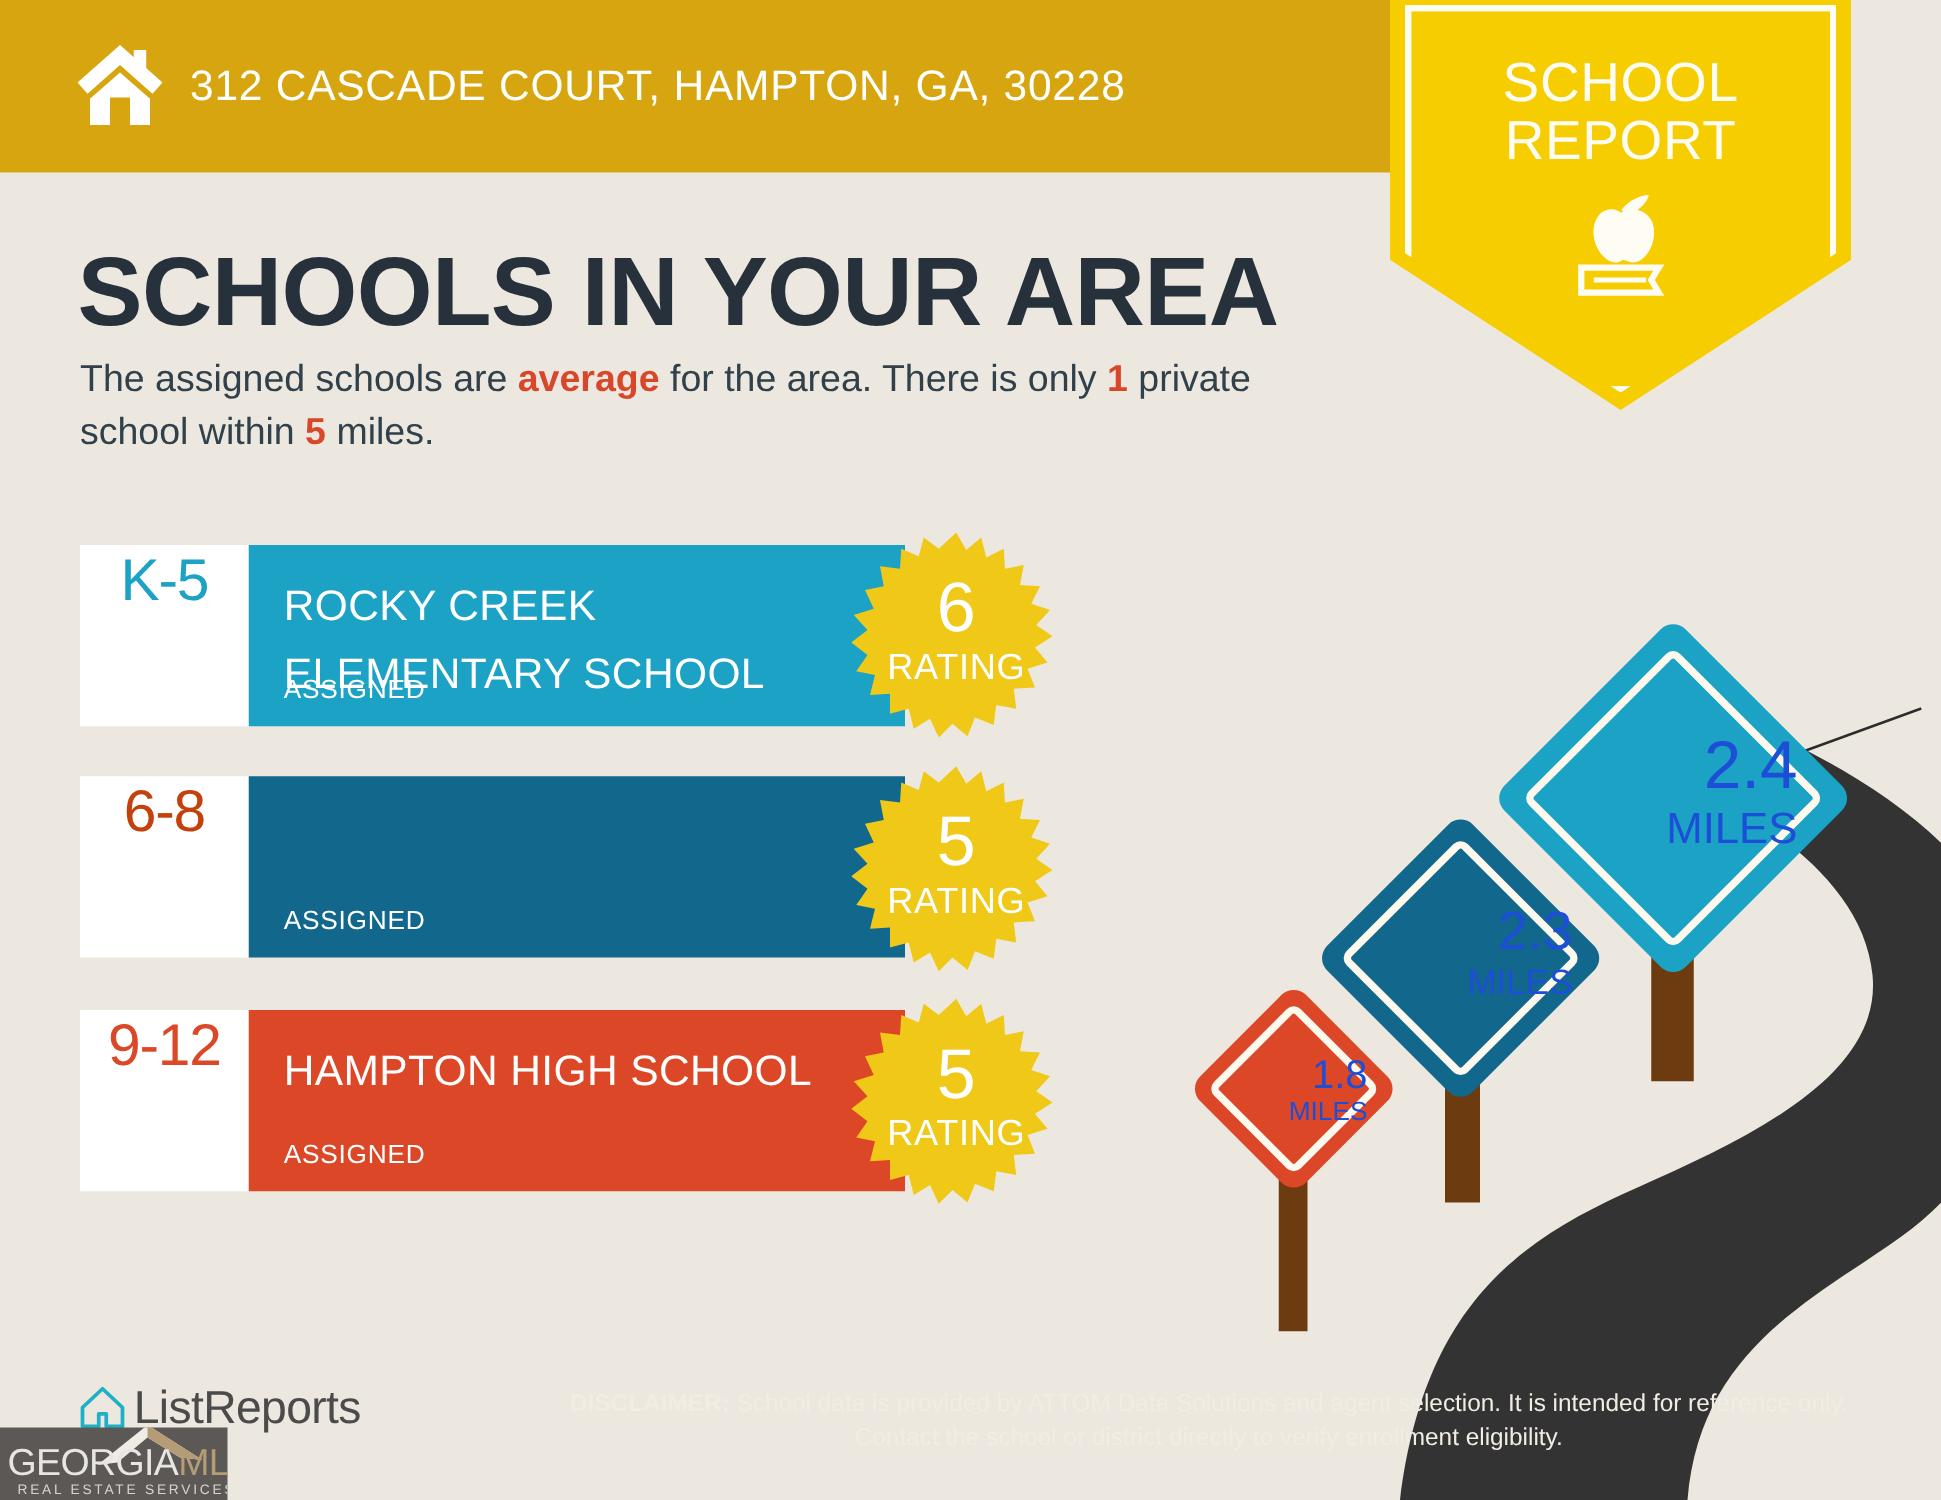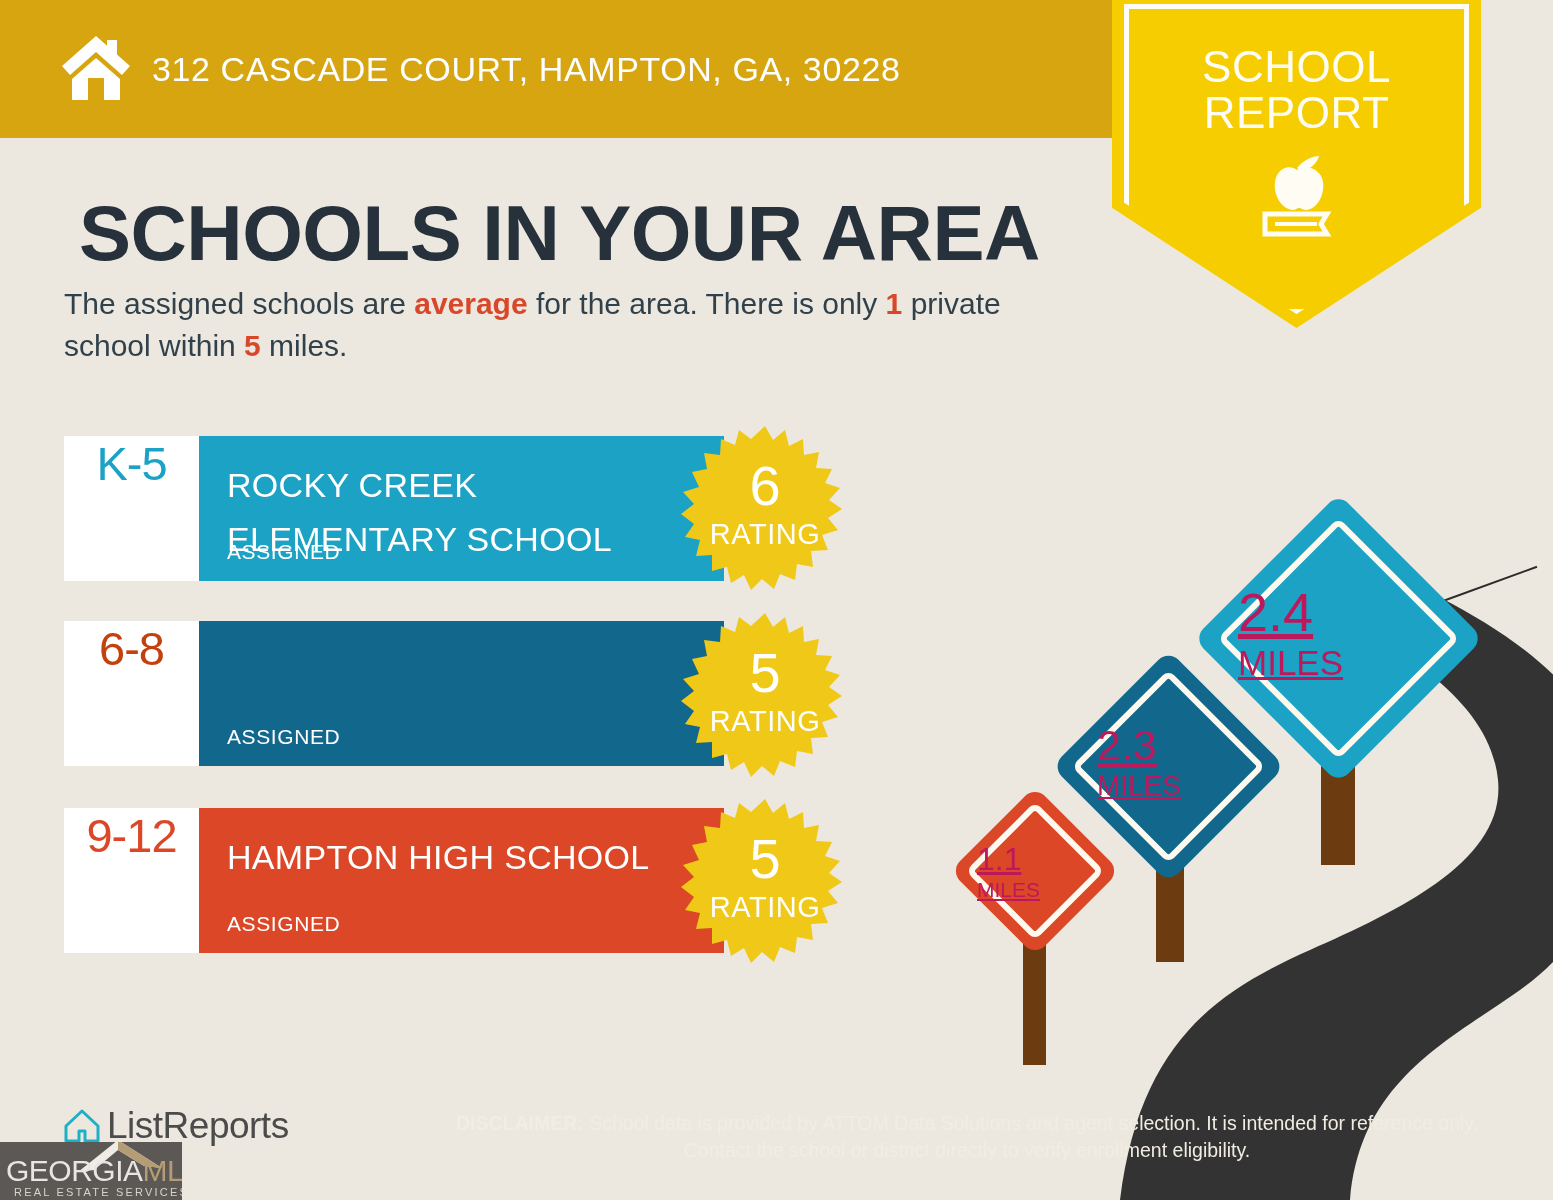--- a/index.html
+++ b/index.html
@@ -87,21 +87,20 @@
   
   .page-title {
     position: absolute;
     left: 62px; top: 188px;
     font-size: 78px;
     font-weight: 700;
     color: #26313c;
     letter-spacing: -0.5px;
     font-stretch: condensed;
     white-space: nowrap;
-    margin-left: 17px;
   }
   .subtitle {
     position: absolute;
     left: 64px; top: 283px;
     width: 1010px;
     font-size: 30px;
     line-height: 42px;
     color: #31414c;
   }
   .subtitle b { color: #d9472a; font-weight: 700; }
@@ -204,24 +203,23 @@
   }
   .sign-inner-border {
     position: absolute;
     border: 6px solid #fdf9ee;
     border-radius: 8px;
     transform: rotate(45deg);
     box-sizing: border-box;
   }
   .sign-text {
     position: absolute;
-    text-align: left;
-    color: #be185d;
+    text-align: right;
+    color: #1d4ed8;
     line-height: 1;
-    text-decoration: underline;
   }
   .sign-num { display: block; font-weight: 400; }
   .sign-unit { display: block; font-weight: 400; }
   .wire {
     position: absolute;
     left: 1443px; top: 600px;
     width: 100px; height: 2px;
     background: #2c2c2c;
     transform: rotate(-20deg);
     transform-origin: left center;
@@ -389,21 +387,21 @@
       <span class="sign-num" style="font-size:43px;">2.3</span>
       <span class="sign-unit" style="font-size:28px; margin-top:5px;">MILES</span>
     </div>
   </div>
 
   <div class="sign" style="left:961px; top:797px;">
     <div class="sign-post" style="left:62px; top:120px; width:23px; height:148px;"></div>
     <div class="sign-diamond" style="left:14px; top:14px; width:120px; height:120px; background:#dc4727;"></div>
     <div class="sign-inner-border" style="left:25px; top:25px; width:98px; height:98px;"></div>
     <div class="sign-text" style="left:16px; top:46px; width:117px;">
-      <span class="sign-num" style="font-size:32px;">1.1</span>
+      <span class="sign-num" style="font-size:32px;">1.8</span>
       <span class="sign-unit" style="font-size:21px; margin-top:4px;">MILES</span>
     </div>
   </div>
 
   <div class="disclaimer"><b>DISCLAIMER:</b><span> School data is provided by ATTOM Data Solutions and agent selection. It is intended for reference only. Contact the school or district directly to verify enrollment eligibility.</span></div>
 
   <div class="listreports-logo">
     <svg class="lr-icon" viewBox="0 0 38 38" xmlns="http://www.w3.org/2000/svg">
       <path d="M19 4 L35 19 L35 34 L22 34 L22 24 L16 24 L16 34 L3 34 L3 19 Z" fill="none" stroke="#1eb0c6" stroke-width="3" stroke-linejoin="round"></path>
     </svg>

